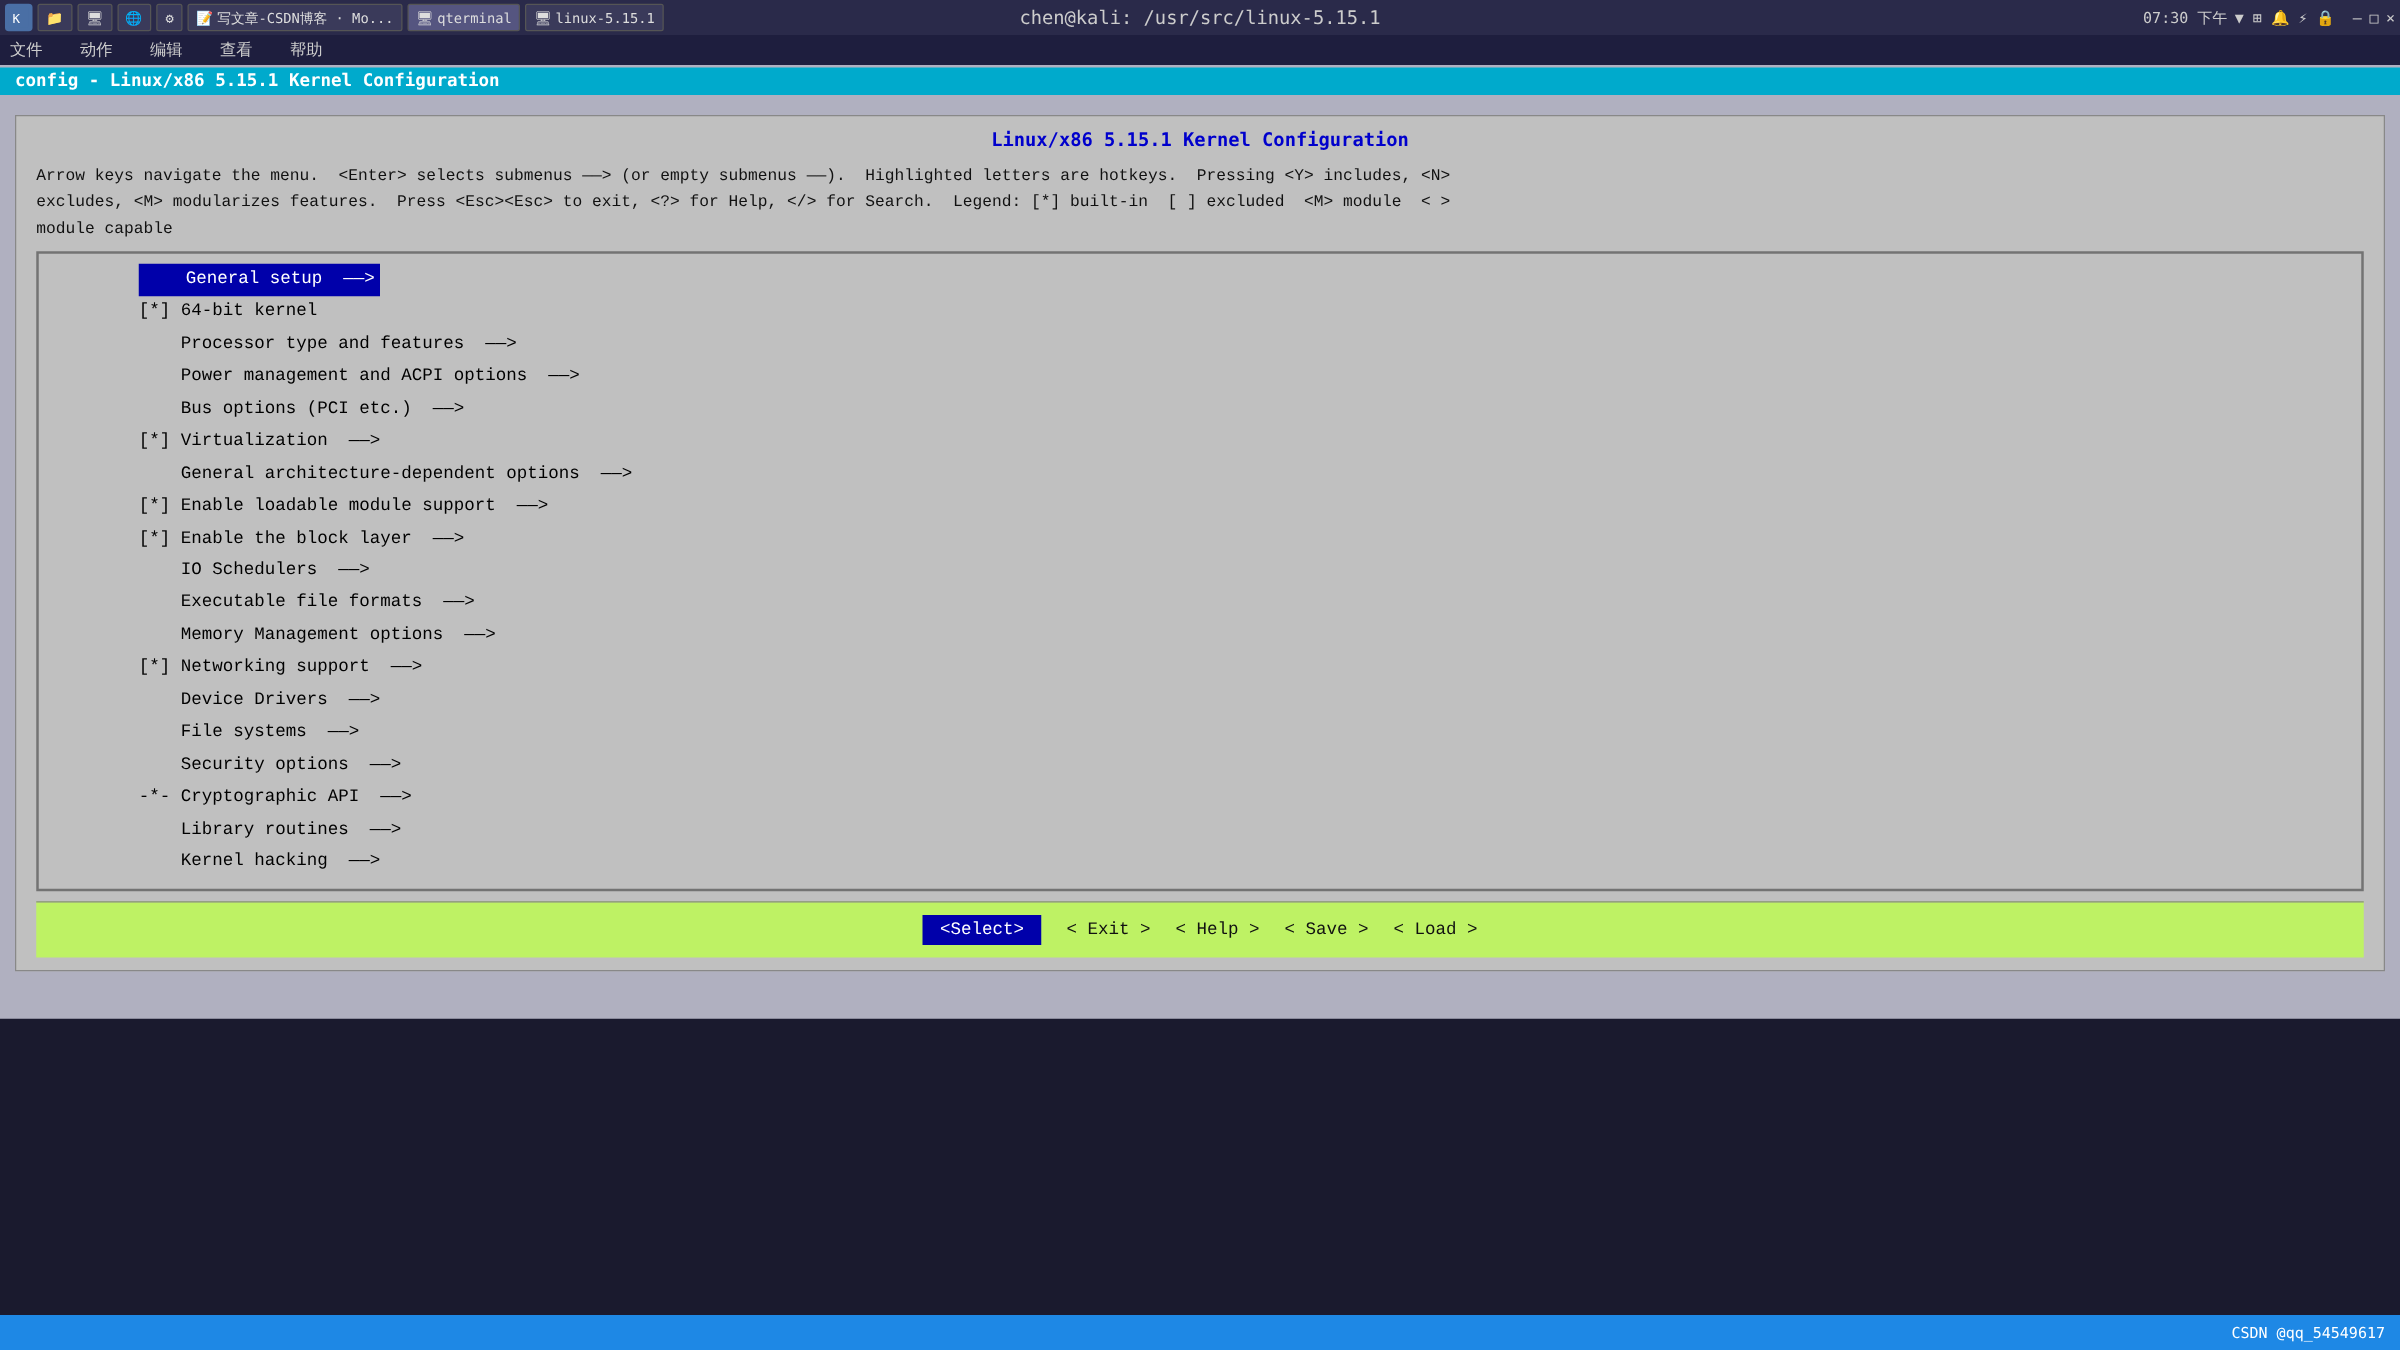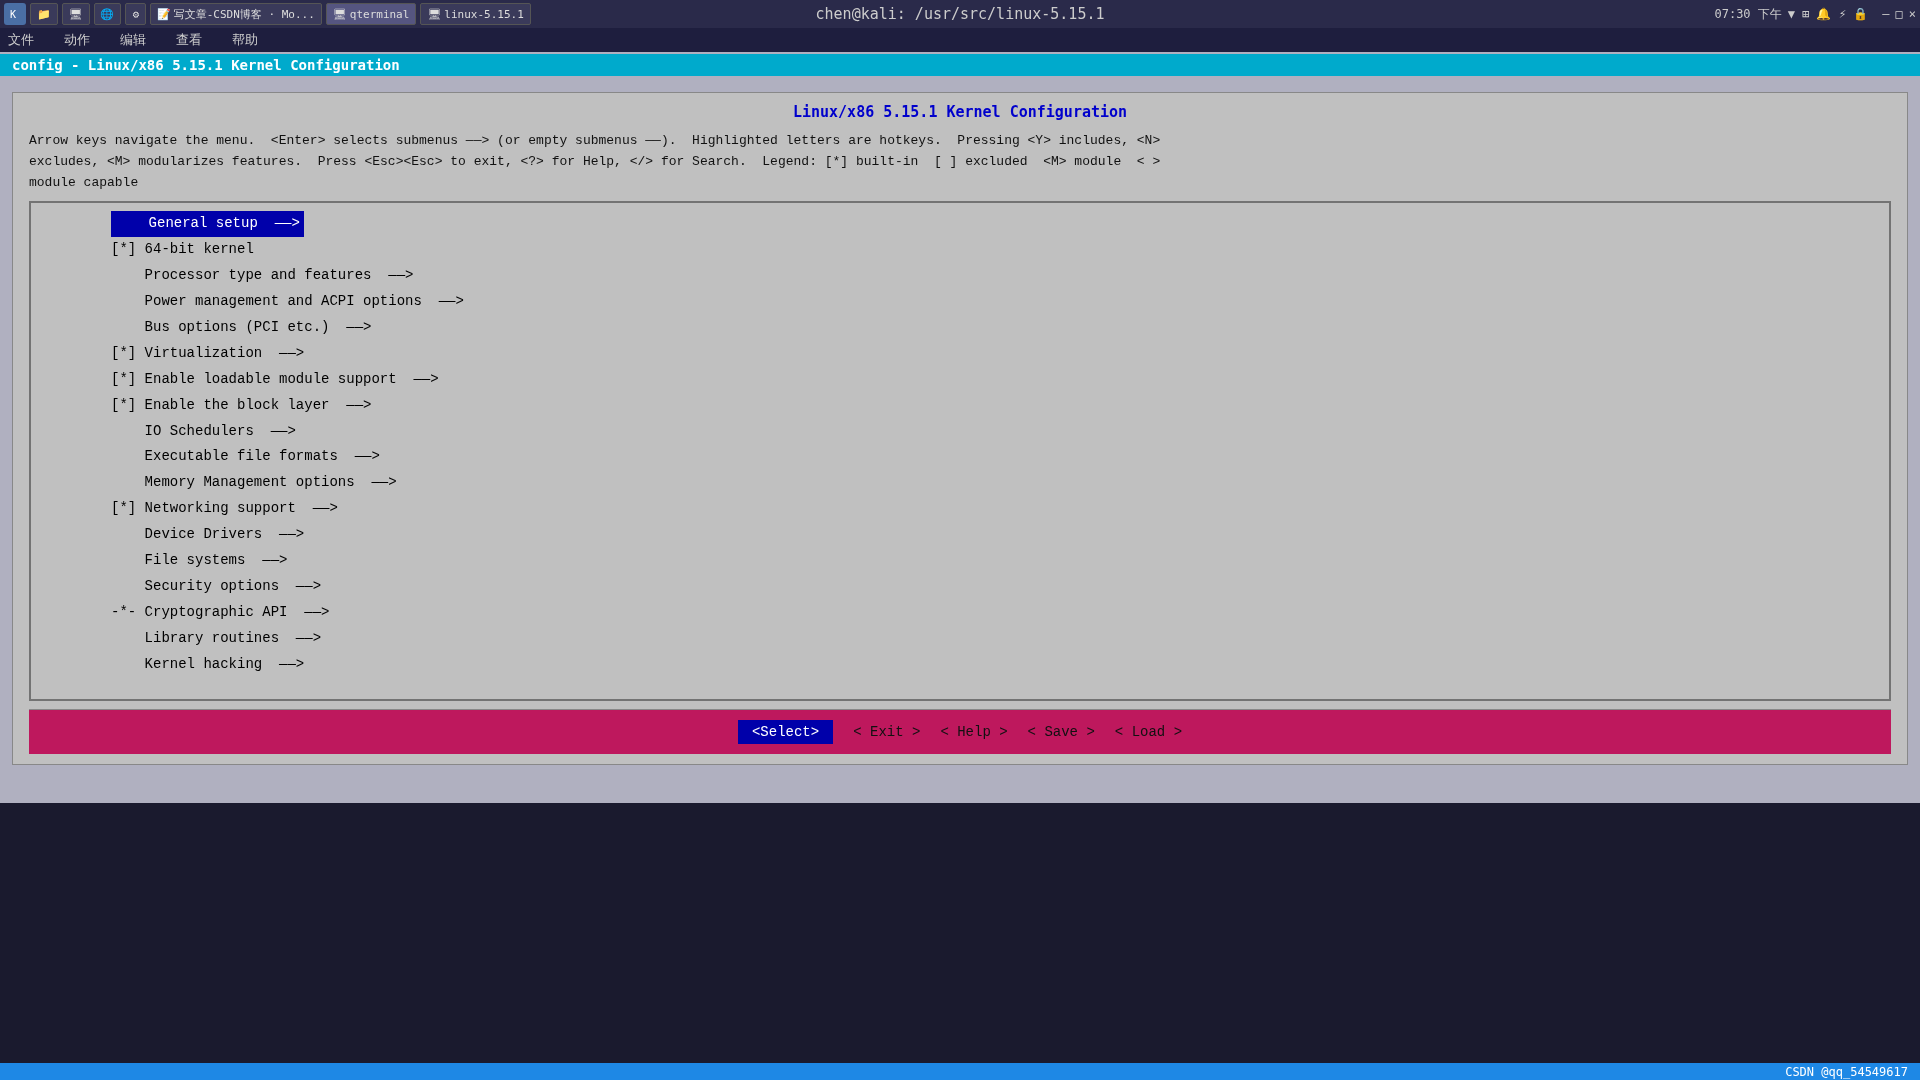--- a/index.html
+++ b/index.html
@@ -97,21 +97,21 @@
 
     .help-text {
       color: #111;
       font-size: 13px;
       line-height: 1.6;
       margin-bottom: 8px;
     }
 
     
     .bottom-bar {
-      background: #be185d;
+      background: #bef264;
       padding: 10px;
       display: flex;
       justify-content: center;
       align-items: center;
       gap: 20px;
       border-top: 1px solid #888;
     }
 
     .bottom-btn {
       background: #0000aa;
@@ -130,21 +130,21 @@
       background: none;
       border: none;
       cursor: pointer;
     }
 
     
     .taskbar-bottom {
       position: absolute;
       bottom: 0;
       width: 100%;
-      height: 17px;
+      height: 28px;
       background: #1e88e5;
       display: flex;
       align-items: center;
       justify-content: flex-end;
       padding: 0 12px;
       color: white;
       font-size: 12px;
     }
   </style>
 </head>
@@ -223,20 +223,21 @@
 
       <div style="font-family:'Courier New',monospace; font-size:14px; line-height:1.85;">
         <div>
           <span style="display:inline-block; background:#0000aa; color:white; padding:0 4px;">&nbsp;&nbsp;&nbsp;&nbsp;General setup&nbsp;&nbsp;——&gt;</span>
         </div>
         <div><span>[*] 64-bit kernel</span></div>
         <div><span>&nbsp;&nbsp;&nbsp;&nbsp;Processor type and features&nbsp;&nbsp;——&gt;</span></div>
         <div><span>&nbsp;&nbsp;&nbsp;&nbsp;Power management and ACPI options&nbsp;&nbsp;——&gt;</span></div>
         <div><span>&nbsp;&nbsp;&nbsp;&nbsp;Bus options (PCI etc.)&nbsp;&nbsp;——&gt;</span></div>
         <div><span>[*] Virtualization&nbsp;&nbsp;——&gt;</span></div>
+        <div><span>&nbsp;&nbsp;&nbsp;&nbsp;General architecture-dependent options&nbsp;&nbsp;——&gt;</span></div>
         <div><span>[*] Enable loadable module support&nbsp;&nbsp;——&gt;</span></div>
         <div><span>[*] Enable the block layer&nbsp;&nbsp;——&gt;</span></div>
         <div><span>&nbsp;&nbsp;&nbsp;&nbsp;IO Schedulers&nbsp;&nbsp;——&gt;</span></div>
         <div><span>&nbsp;&nbsp;&nbsp;&nbsp;Executable file formats&nbsp;&nbsp;——&gt;</span></div>
         <div><span>&nbsp;&nbsp;&nbsp;&nbsp;Memory Management options&nbsp;&nbsp;——&gt;</span></div>
         <div><span>[*] Networking support&nbsp;&nbsp;——&gt;</span></div>
         <div><span>&nbsp;&nbsp;&nbsp;&nbsp;Device Drivers&nbsp;&nbsp;——&gt;</span></div>
         <div><span>&nbsp;&nbsp;&nbsp;&nbsp;File systems&nbsp;&nbsp;——&gt;</span></div>
         <div><span>&nbsp;&nbsp;&nbsp;&nbsp;Security options&nbsp;&nbsp;——&gt;</span></div>
         <div><span>-*- Cryptographic API&nbsp;&nbsp;——&gt;</span></div>

